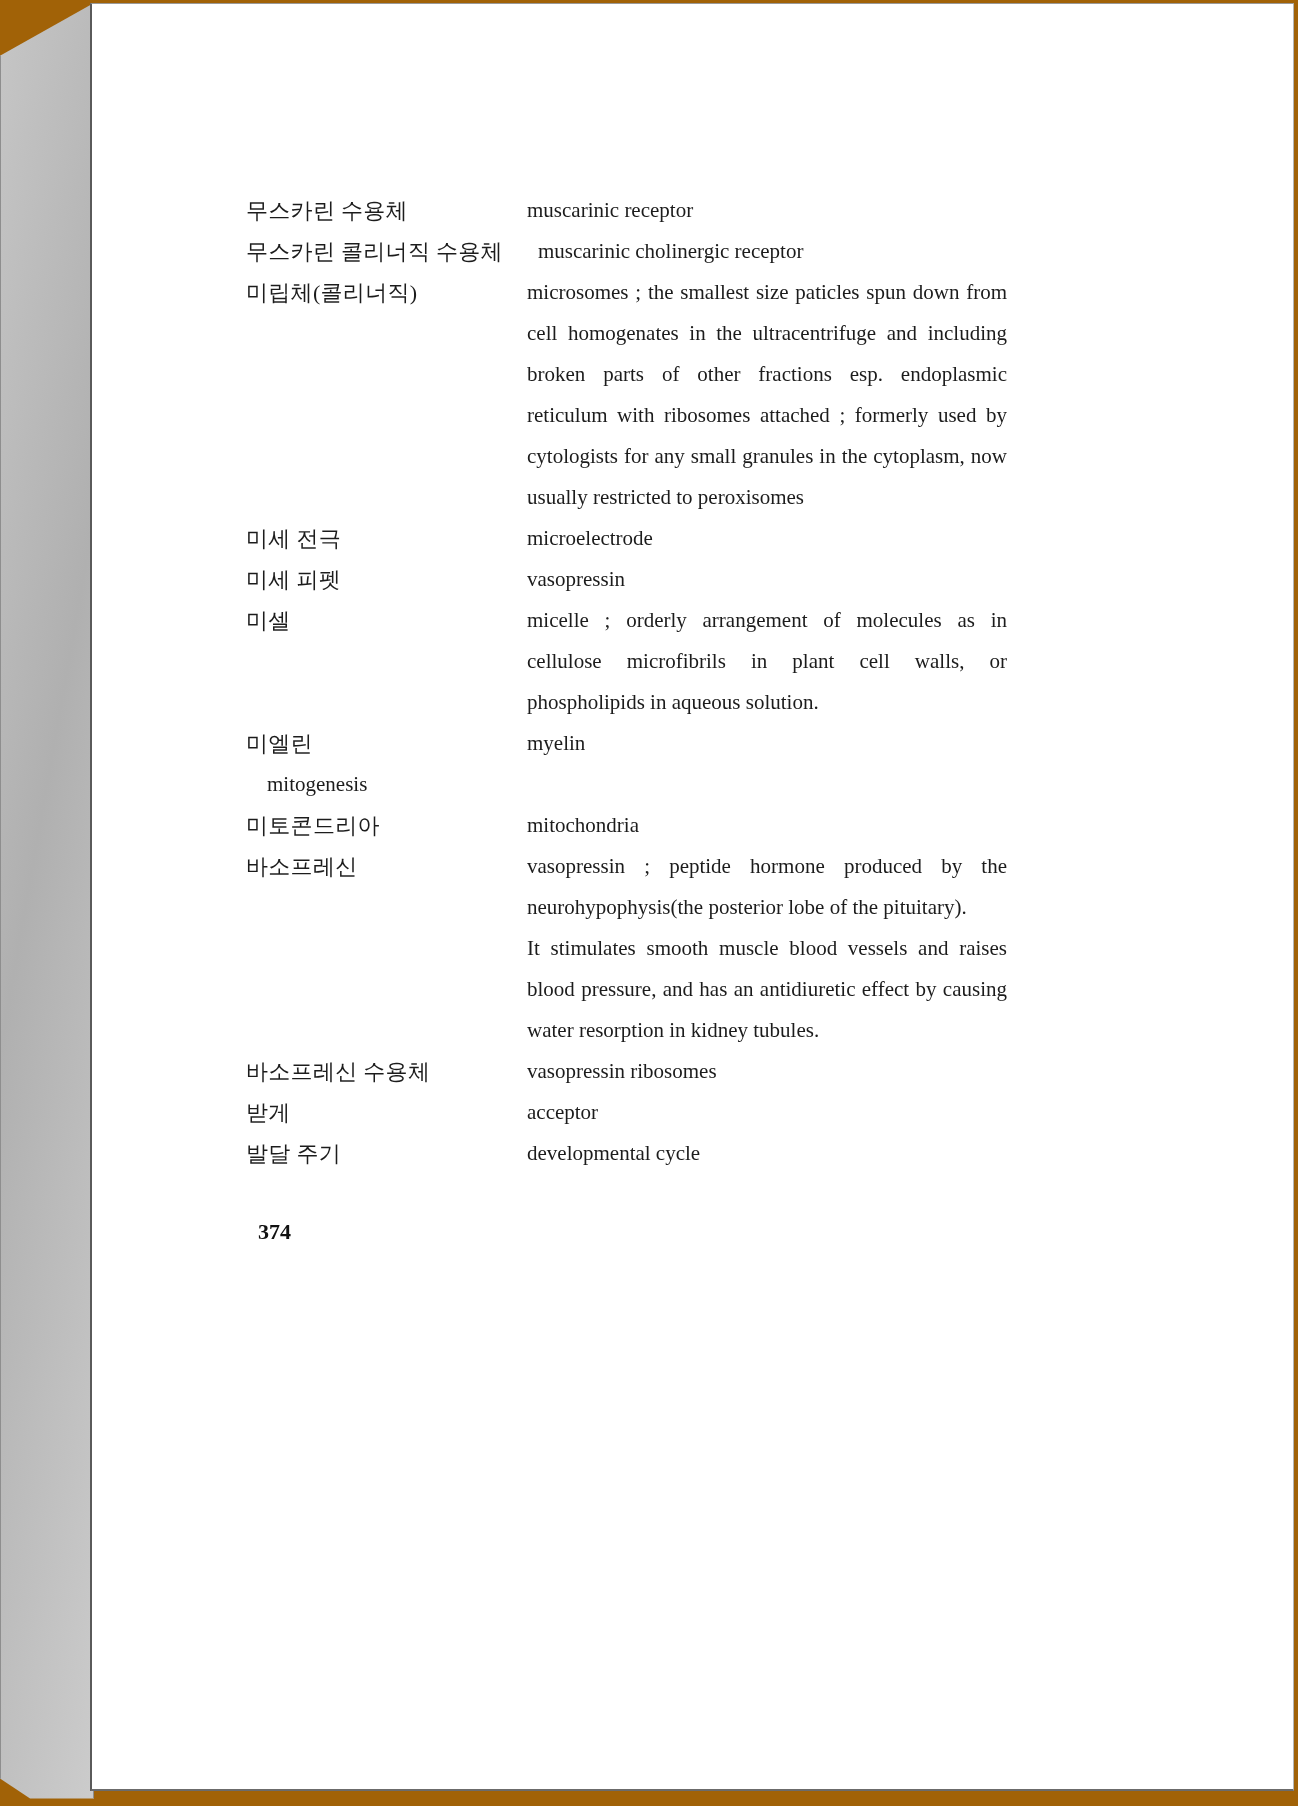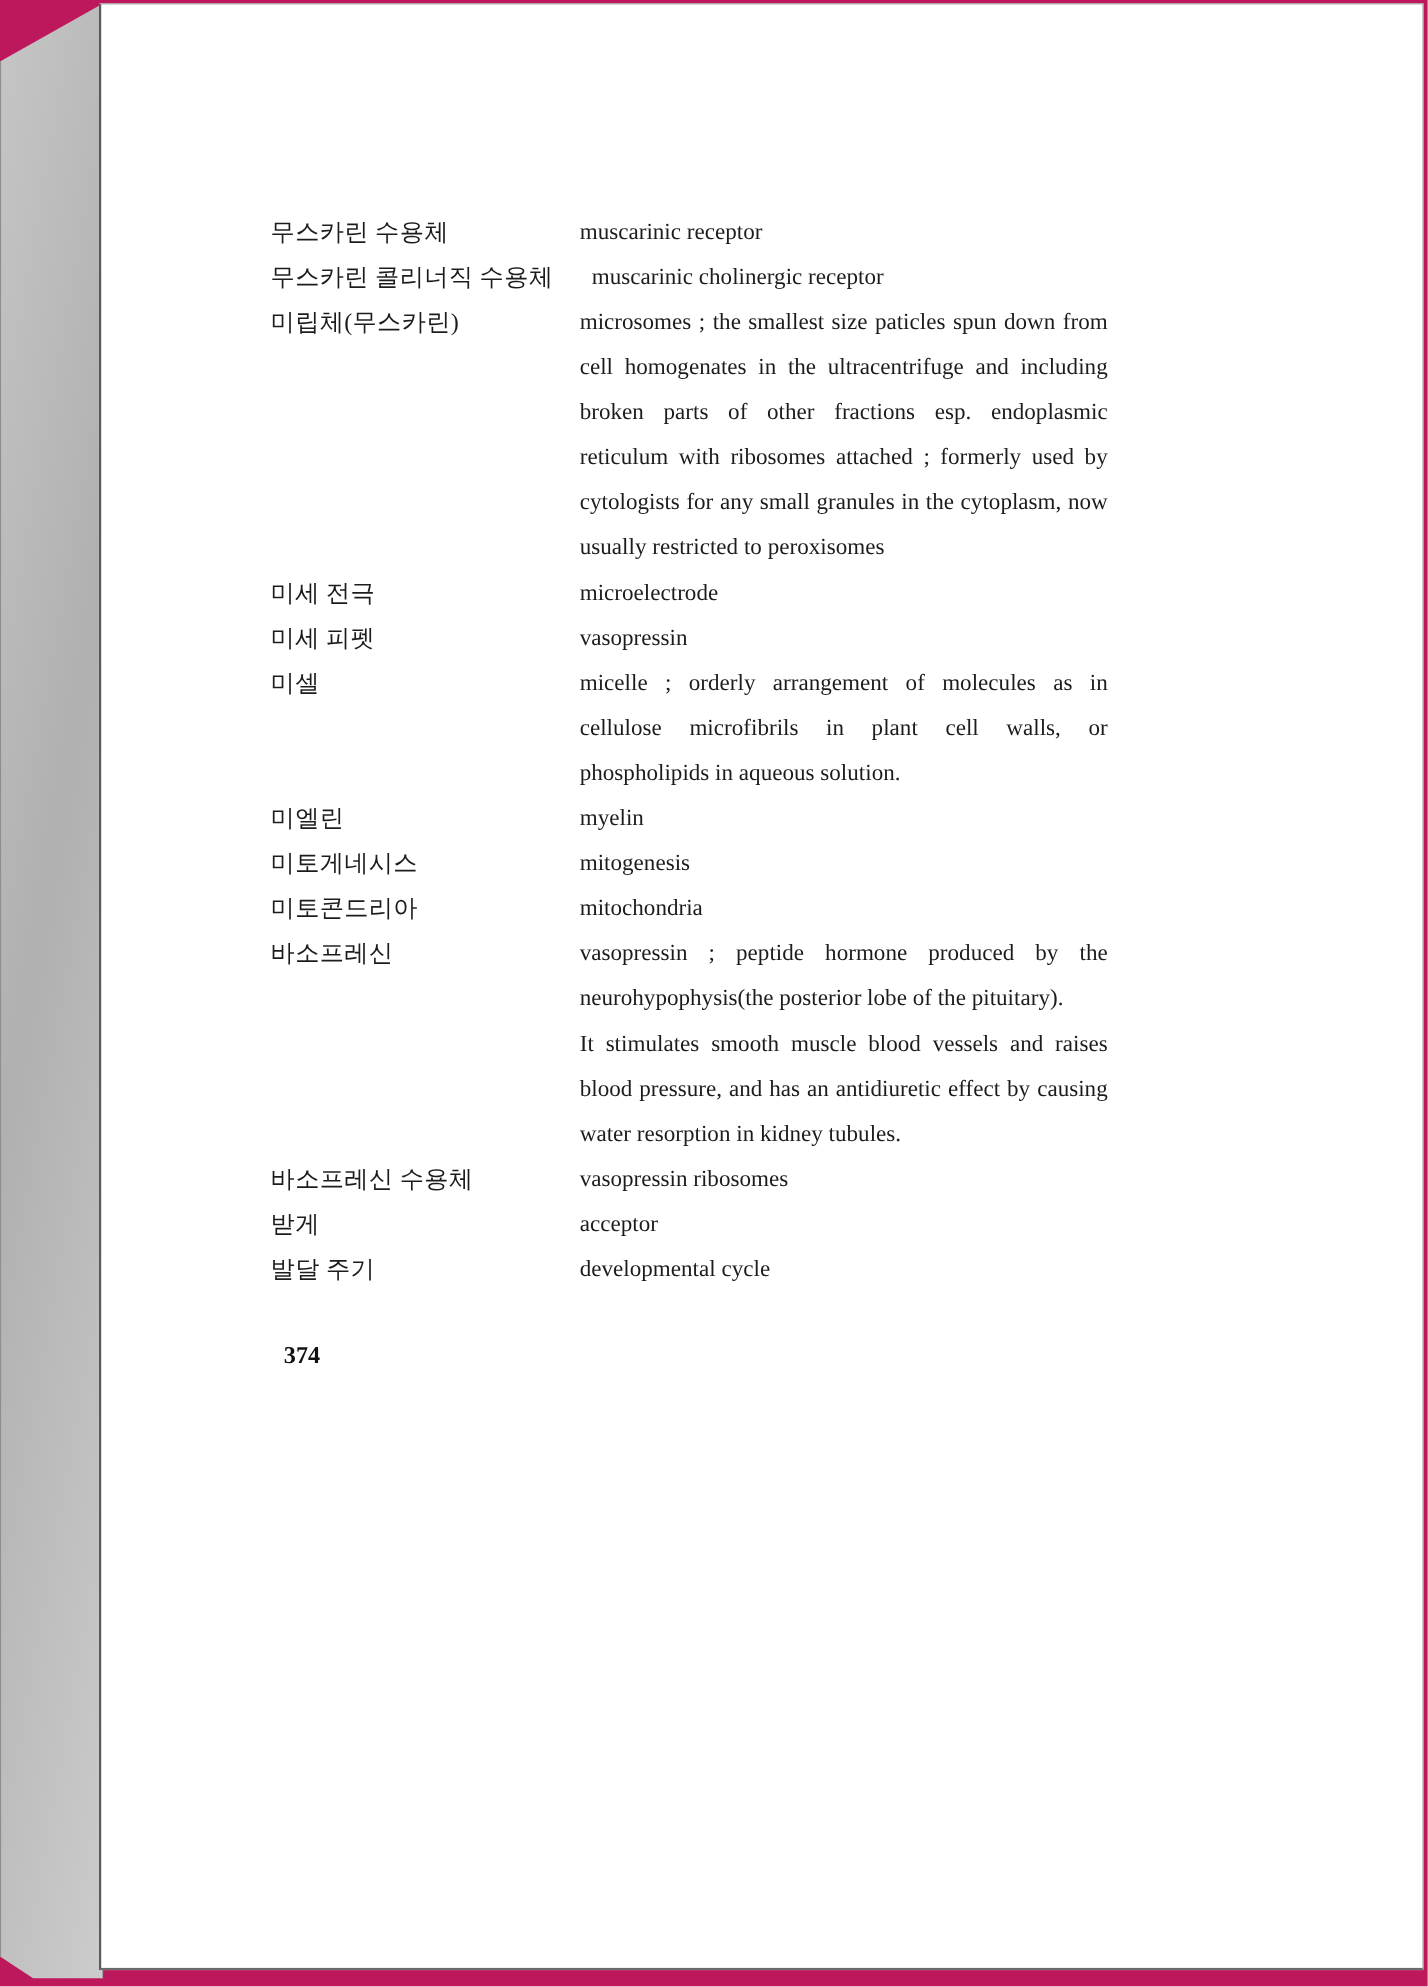--- a/index.html
+++ b/index.html
@@ -5,21 +5,21 @@
   html, body {
     margin: 0;
     padding: 0;
     background: #ffffff;
     font-family: "Liberation Serif", "DejaVu Serif", serif;
   }
   .canvas {
     position: relative;
     width: 1298px;
     height: 1806px;
-    background: #be185d;
+    background: #a16207;
     overflow: hidden;
   }
   
   .book-edge {
     position: absolute;
     left: 0;
     top: 0;
     width: 94px;
     height: 1802px;
     background: linear-gradient(100deg, #c6c6c6 0%, #b0b0b0 45%, #cccccc 100%);
@@ -100,21 +100,21 @@
               <div class="para">muscarinic receptor</div>
             </div>
           </div>
           <div class="entry">
             <div class="term">무스카린 콜리너직 수용체</div>
             <div class="def">
               <div class="para">muscarinic cholinergic receptor</div>
             </div>
           </div>
           <div class="entry">
-            <div class="term">미립체(무스카린)</div>
+            <div class="term">미립체(콜리너직)</div>
             <div class="def">
               <div class="para">microsomes ; the smallest size paticles spun down from cell homogenates in the ultracentrifuge and including broken parts of other fractions esp. endoplasmic reticulum with ribosomes attached ; formerly used by cytologists for any small granules in the cytoplasm, now usually restricted to peroxisomes</div>
             </div>
           </div>
           <div class="entry">
             <div class="term">미세 전극</div>
             <div class="def">
               <div class="para">microelectrode</div>
             </div>
           </div>
@@ -130,21 +130,20 @@
               <div class="para">micelle ; orderly arrangement of molecules as in cellulose microfibrils in plant cell walls, or phospholipids in aqueous solution.</div>
             </div>
           </div>
           <div class="entry">
             <div class="term">미엘린</div>
             <div class="def">
               <div class="para">myelin</div>
             </div>
           </div>
           <div class="entry">
-            <div class="term">미토게네시스</div>
             <div class="def">
               <div class="para">mitogenesis</div>
             </div>
           </div>
           <div class="entry">
             <div class="term">미토콘드리아</div>
             <div class="def">
               <div class="para">mitochondria</div>
             </div>
           </div>

